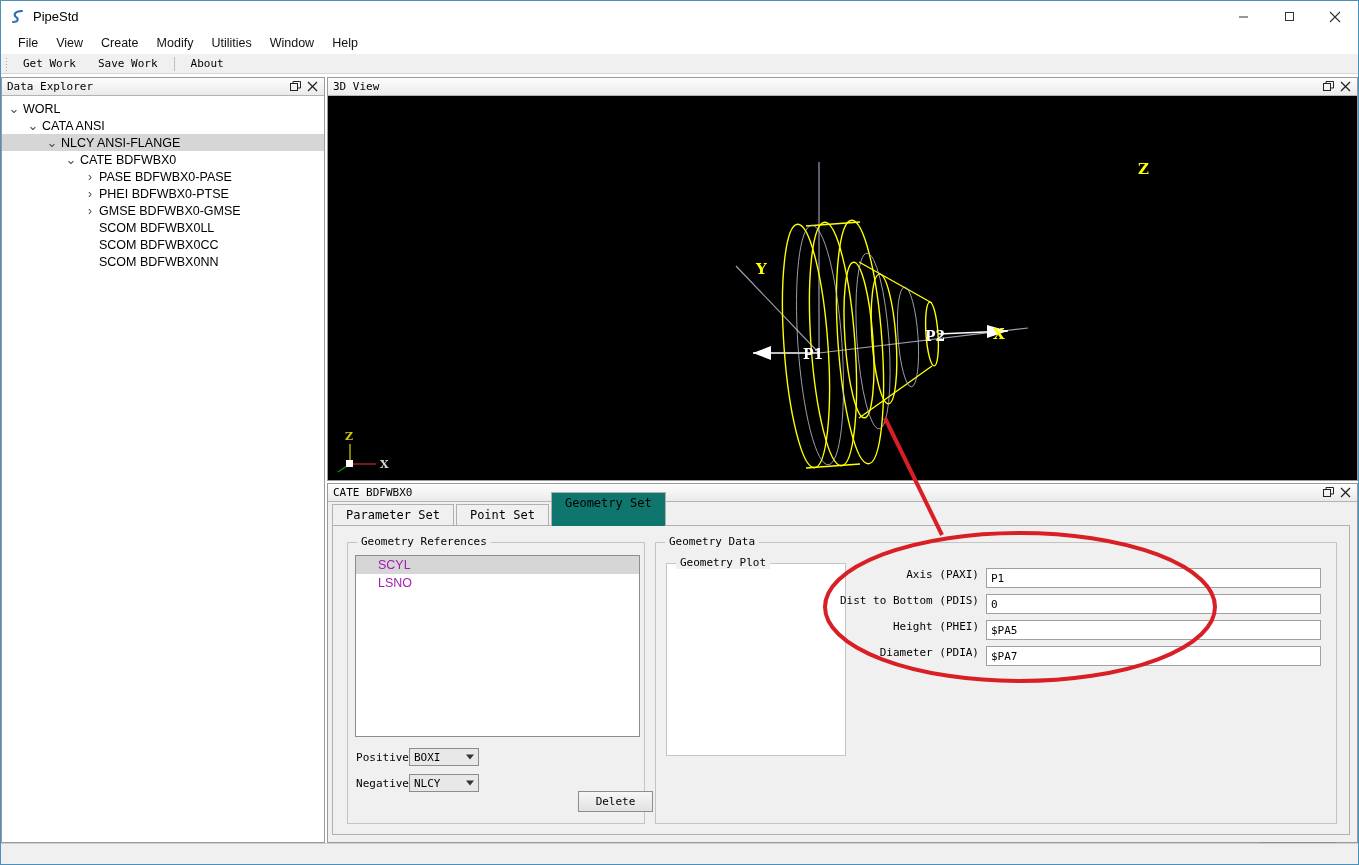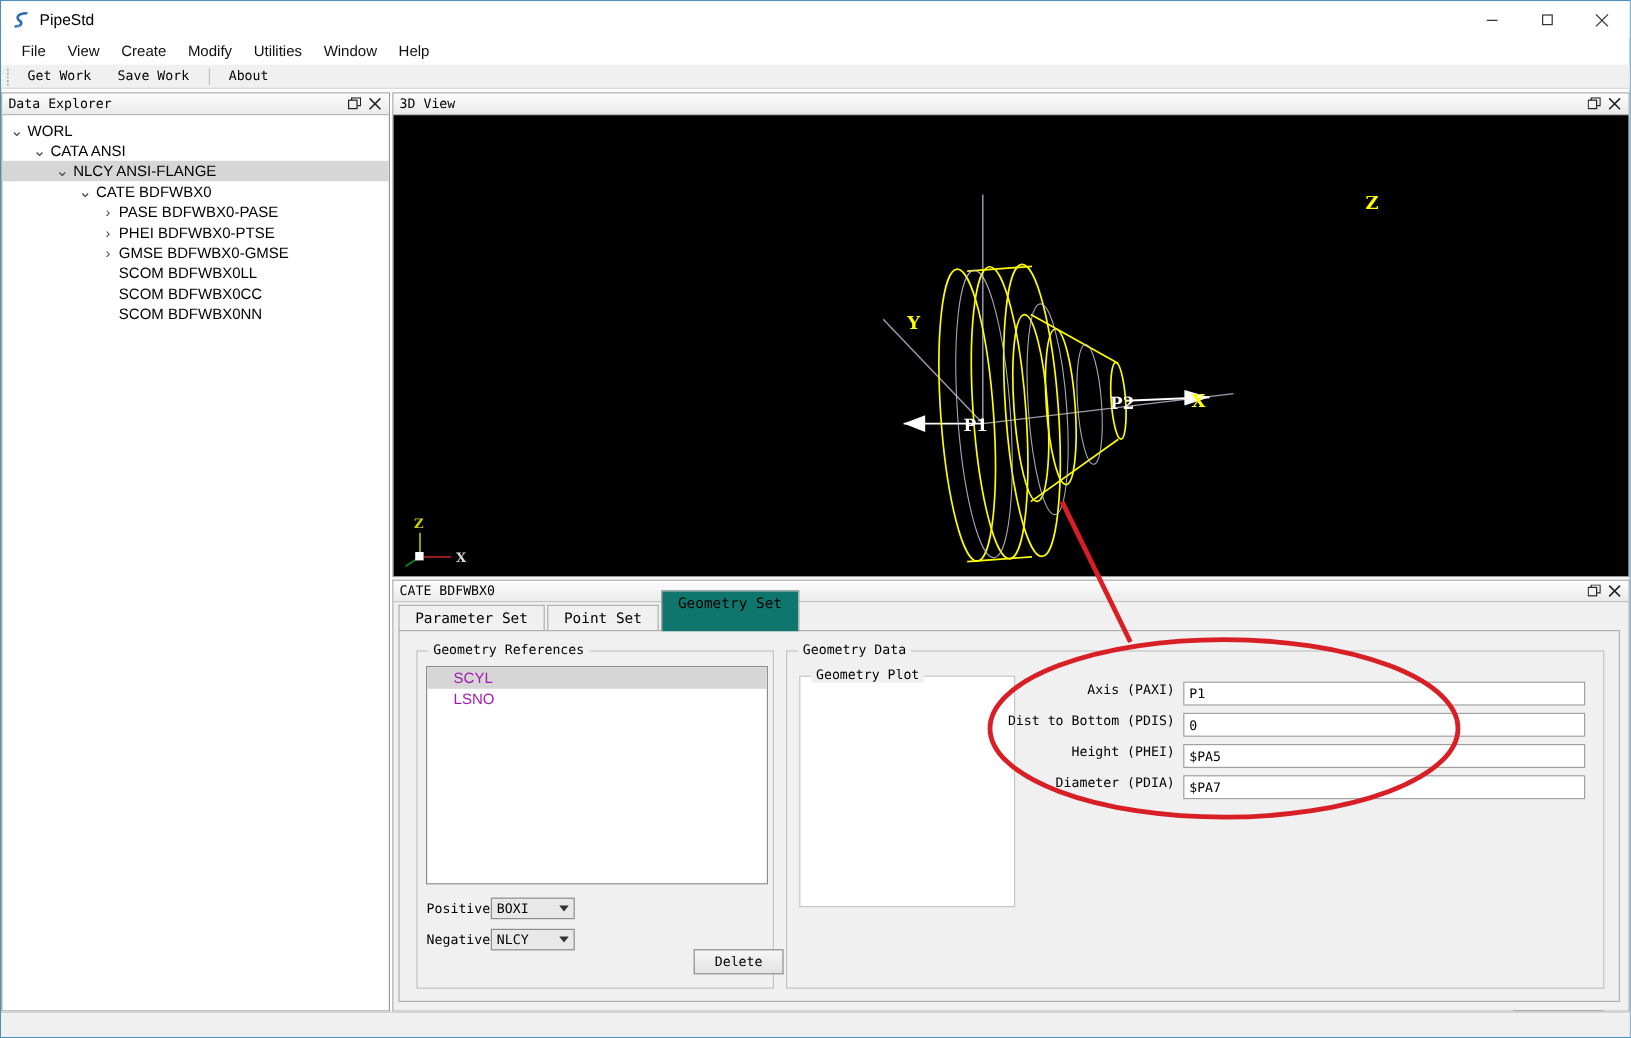--- a/index.html
+++ b/index.html
@@ -180,21 +180,21 @@
     padding-left: 22px;
     font-size: 12.5px; color: #a21caf;
     font-family: "Liberation Sans", sans-serif;
   }
   .lrow.sel { background: #d6d6d6; }
 
   .combo-row {
     position: absolute; display: flex; align-items: center;
     font-family: "DejaVu Sans Mono", monospace; font-size: 11px; color:#000;
   }
-  .combo-lbl { width: 54px; text-align: center; }
+  .combo-lbl { width: 54px; text-align: right; }
   .combo {
     width: 70px; height: 18px;
     background: #e8e8e8;
     border: 1px solid #8d8d8d;
     display: flex; align-items: center;
     position: relative;
     padding-left: 4px;
     font-family: "DejaVu Sans Mono", monospace; font-size: 11px;
   }
   .combo .arr {

